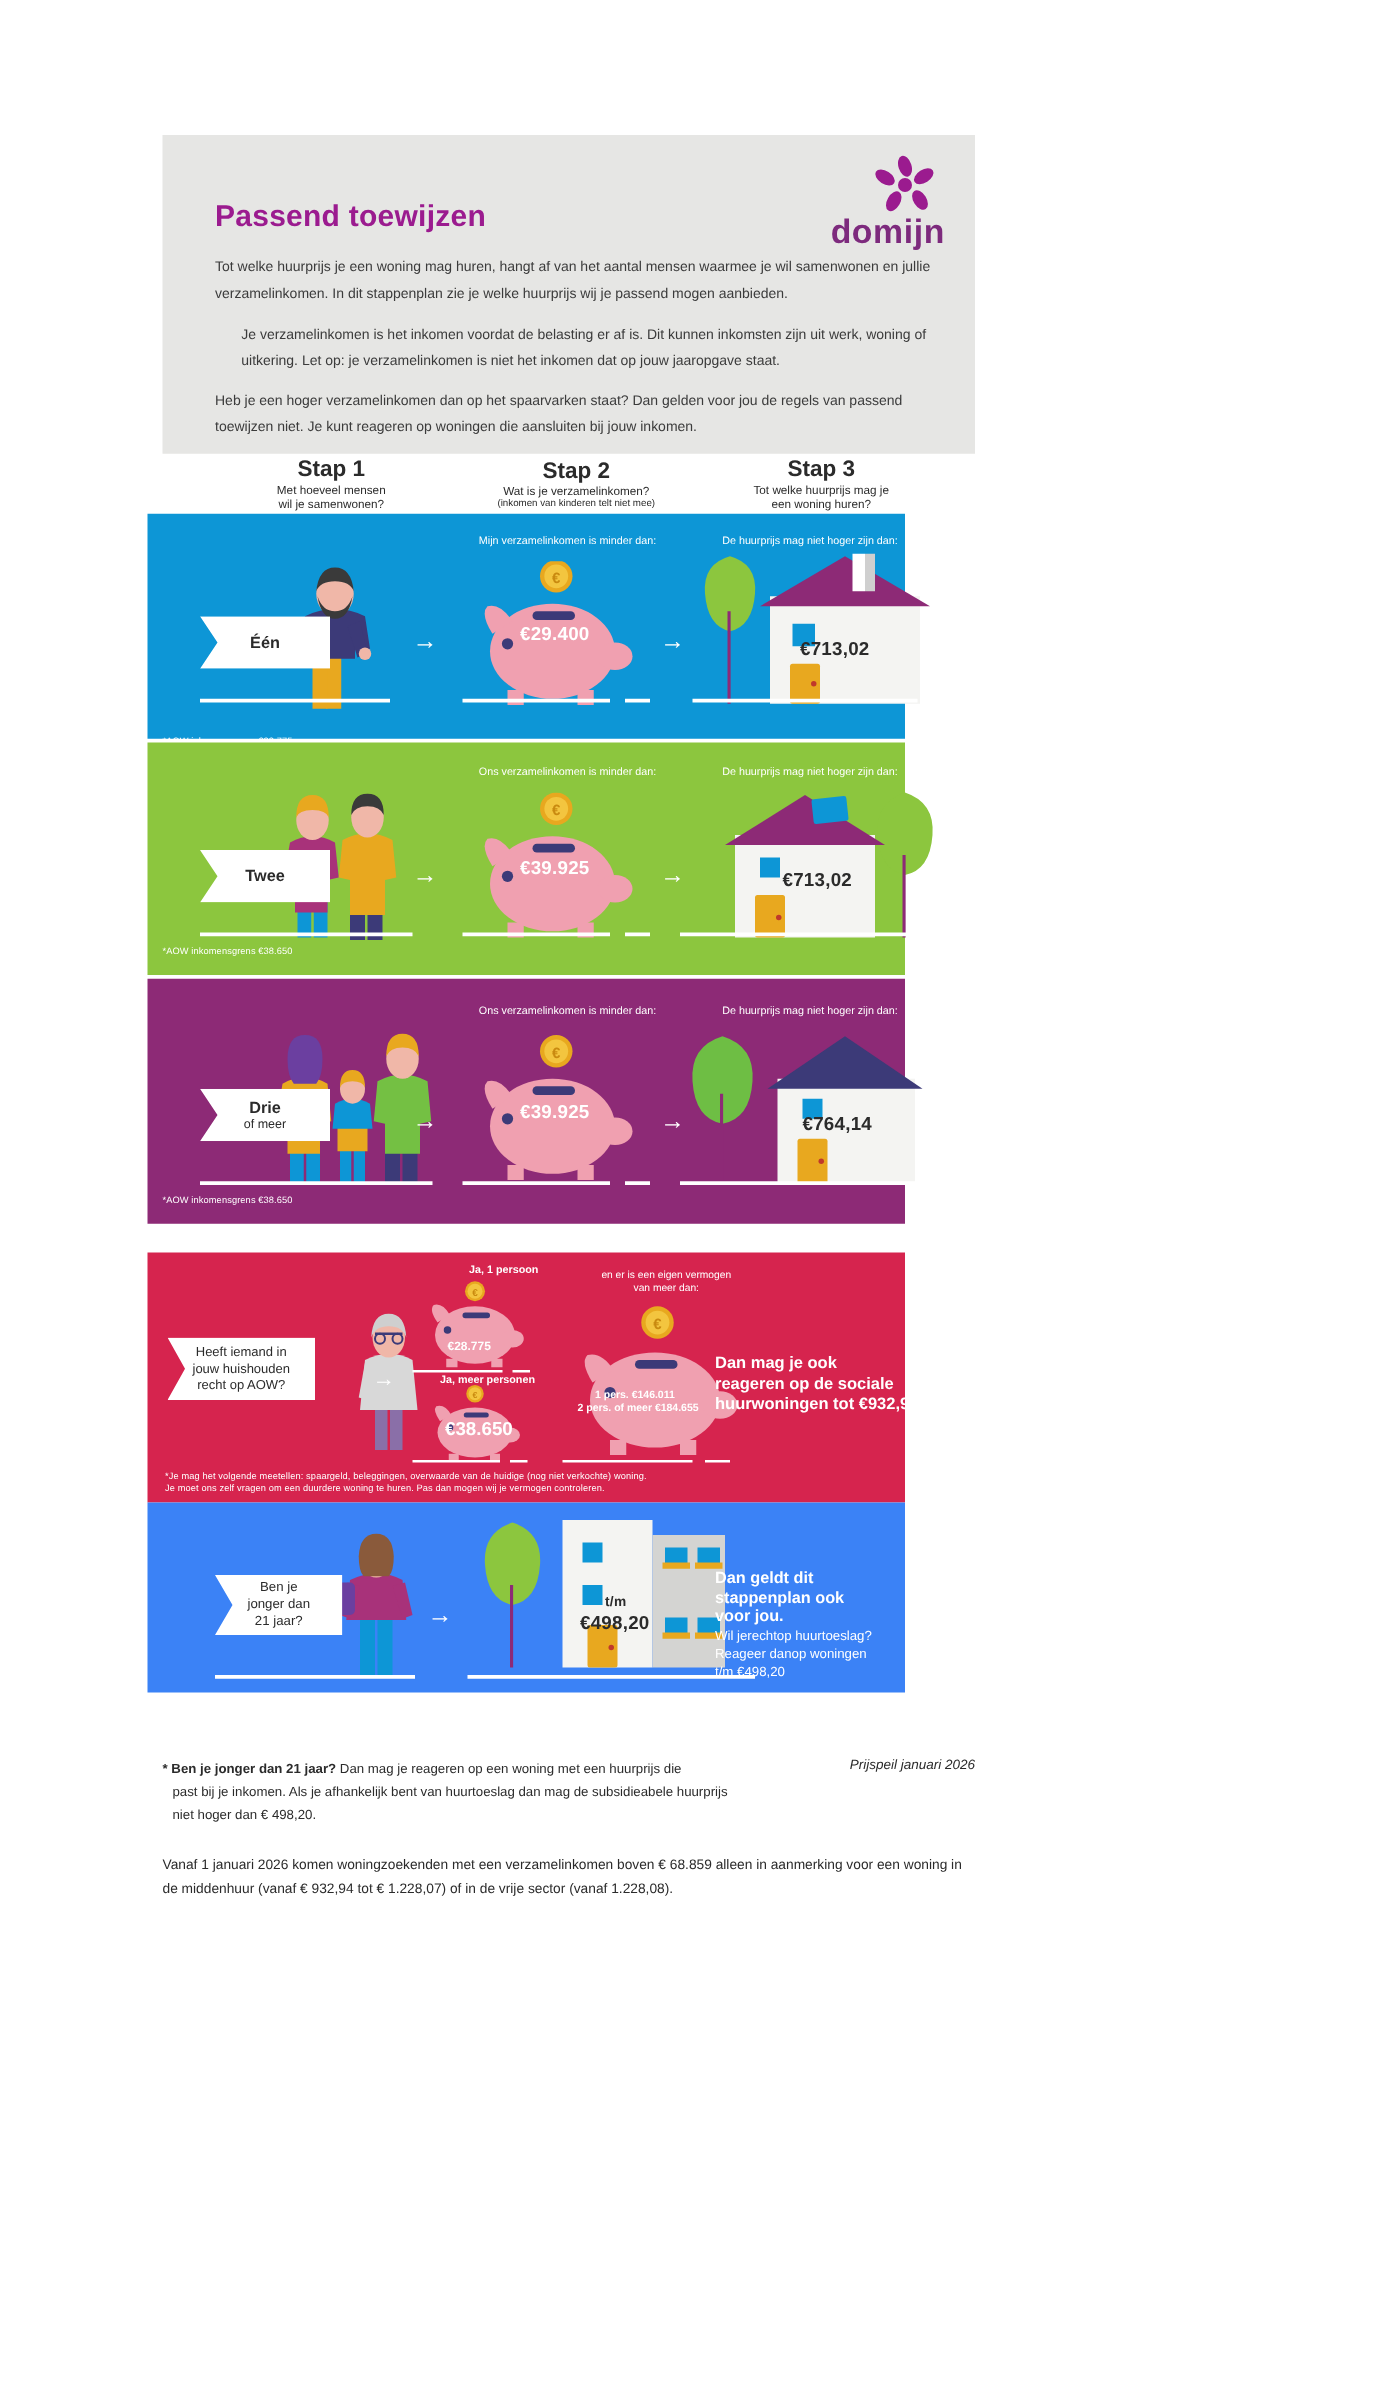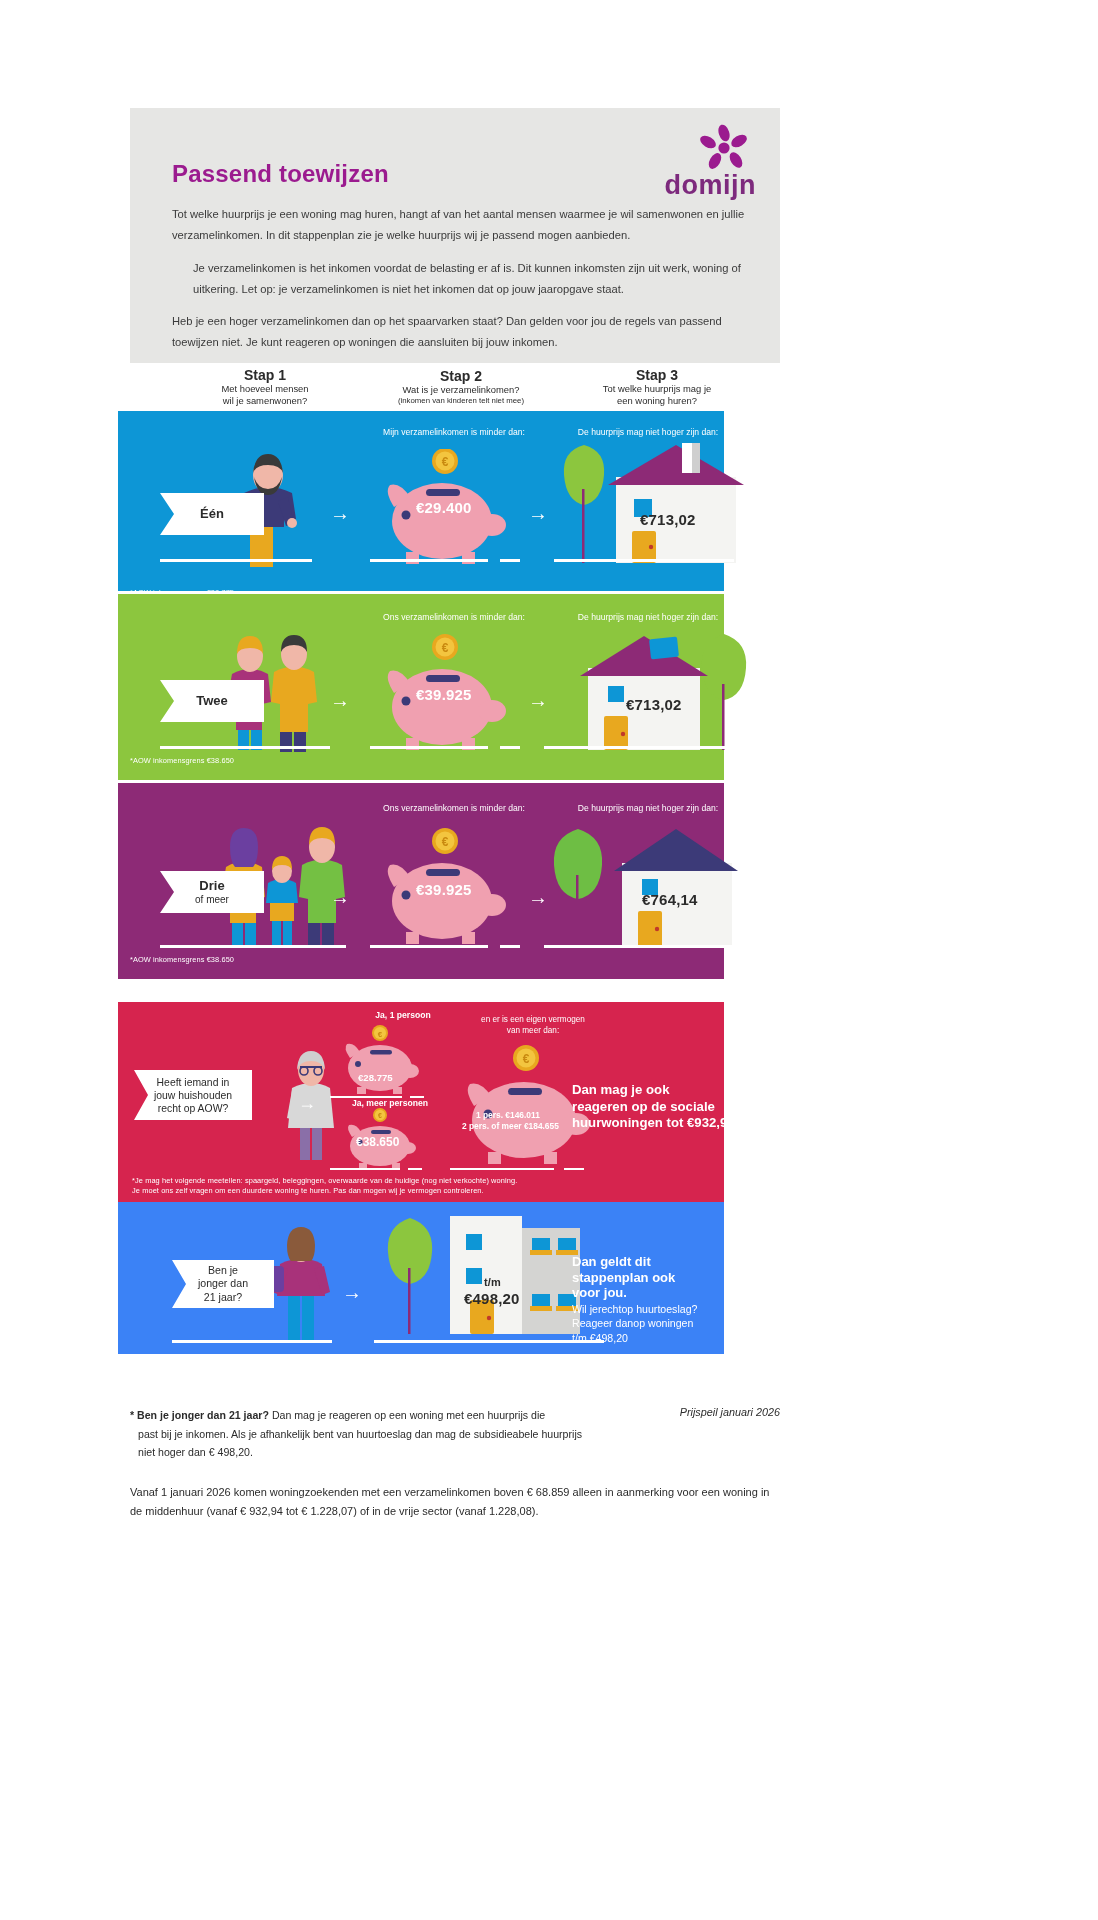--- a/index.html
+++ b/index.html
@@ -41,21 +41,21 @@
   .p3 { top: 203px; }
 
   
   .steps { position: absolute; left: 130px; top: 363px; width: 650px; height: 48px; }
   .step-ribbon {
     position: absolute; top: 0; height: 48px; background: #fff;
     clip-path: polygon(0 0, 100% 0, calc(100% - 22px) 50%, 100% 100%, 0 100%, 22px 50%);
     display: flex; flex-direction: column; align-items: center; justify-content: center;
     padding: 0 26px;
   }
-  .step-ribbon .st-title { font-size: 14px; font-weight: bold; color: #2b2b2b; line-height: 1.15; }
+  .step-ribbon .st-title { font-size: 18px; font-weight: bold; color: #2b2b2b; line-height: 1.15; }
   .step-ribbon .st-sub { font-size: 9.4px; color: #2b2b2b; line-height: 1.25; text-align: center; }
   .step-ribbon .st-note { font-size: 7.8px; color: #2b2b2b; line-height: 1.25; text-align:center; }
   #ribbon0 { left: 40px;  width: 190px; }
   #ribbon1 { left: 236px; width: 190px; }
   #ribbon2 { left: 432px; width: 190px; }
 
   
   .band { position: absolute; left: 118px; width: 606px; }
   .band-blue   { top: 411px; height: 180px; background: #0d96d6; }
   .band-green  { top: 594px; height: 186px; background: #8cc63e; }
@@ -367,21 +367,21 @@
         <circle cx="50" cy="7" r="5.2" fill="#f3c53f"></circle>
       <text x="50" y="10" font-size="7" font-weight="bold" fill="#c98a10" text-anchor="middle" font-family="Liberation Sans, sans-serif">€</text>
       <ellipse cx="50" cy="38" rx="30" ry="20" fill="#f0a0b0"></ellipse>
       <path d="M22 29 q-6 -9 -3 -12 q7 -2 12 7z" fill="#f0a0b0"></path>
       <ellipse cx="78" cy="40" rx="8" ry="6" fill="#f0a0b0"></ellipse>
       <rect x="41" y="22" width="20" height="4" rx="2" fill="#3c3a78"></rect>
       <circle cx="30" cy="34" r="2.6" fill="#3c3a78"></circle>
       <rect x="29" y="55" width="8" height="6" fill="#f0a0b0"></rect>
         <rect x="62" y="55" width="8" height="6" fill="#f0a0b0"></rect>
     </svg>
-    <div class="rtxt" style="left:238px;top:133px;font-size:12px;font-weight:bold;">€38.650</div>
+    <div class="rtxt" style="left:238px;top:133px;font-size:15px;font-weight:bold;">€38.650</div>
     <div class="ground" style="left:212px;top:166px;width:70px;height:2px;"></div>
     <div class="ground" style="left:290px;top:166px;width:14px;height:2px;"></div>
 
     <svg style="position:absolute;left:330px;top:42px;" width="160" height="126" viewBox="0 0 160 126">
       <circle cx="78" cy="14" r="13" fill="#e8a81f"></circle>
         <circle cx="78" cy="14" r="9.5" fill="#f3c53f"></circle>
       <text x="78" y="19" font-size="12" font-weight="bold" fill="#c98a10" text-anchor="middle" font-family="Liberation Sans, sans-serif">€</text>
       <ellipse cx="76" cy="76" rx="52" ry="38" fill="#f0a0b0"></ellipse>
       <path d="M26 62 q-10 -16 -4 -22 q11 -3 21 12z" fill="#f0a0b0"></path>
       <ellipse cx="128" cy="80" rx="14" ry="11" fill="#f0a0b0"></ellipse>

